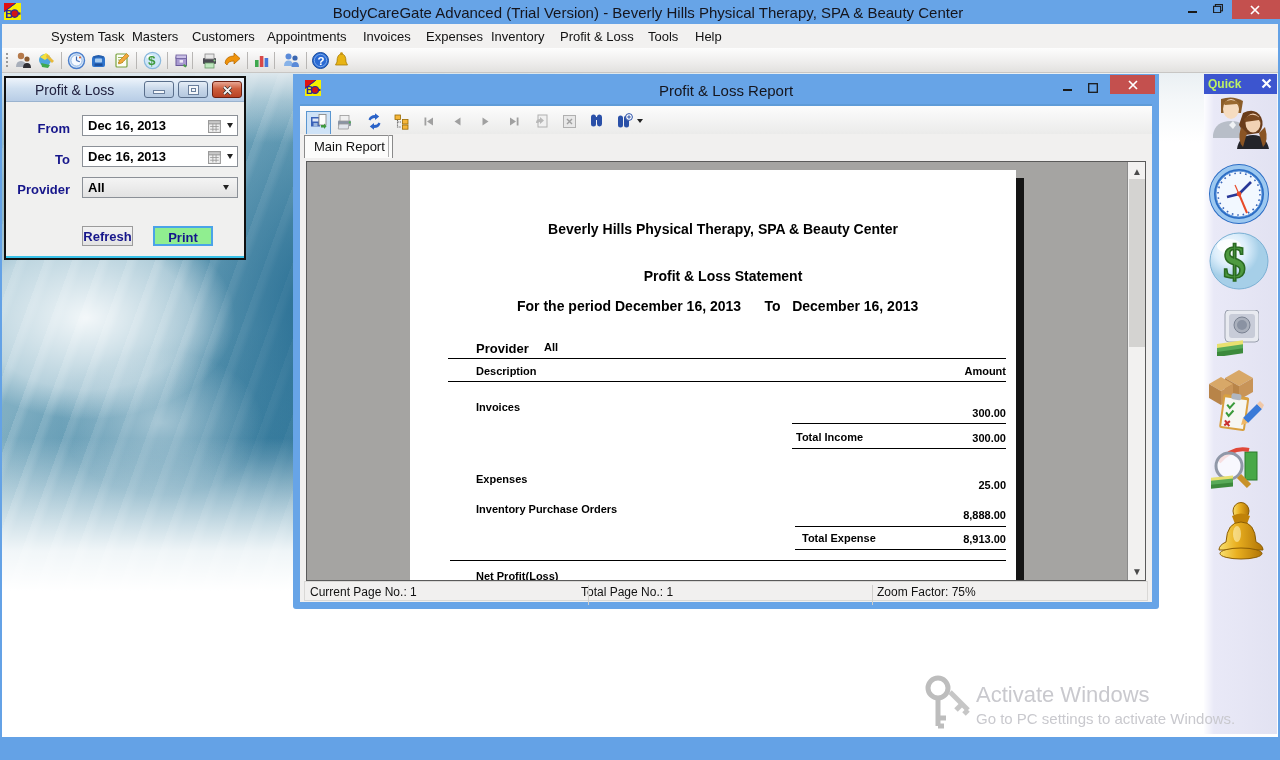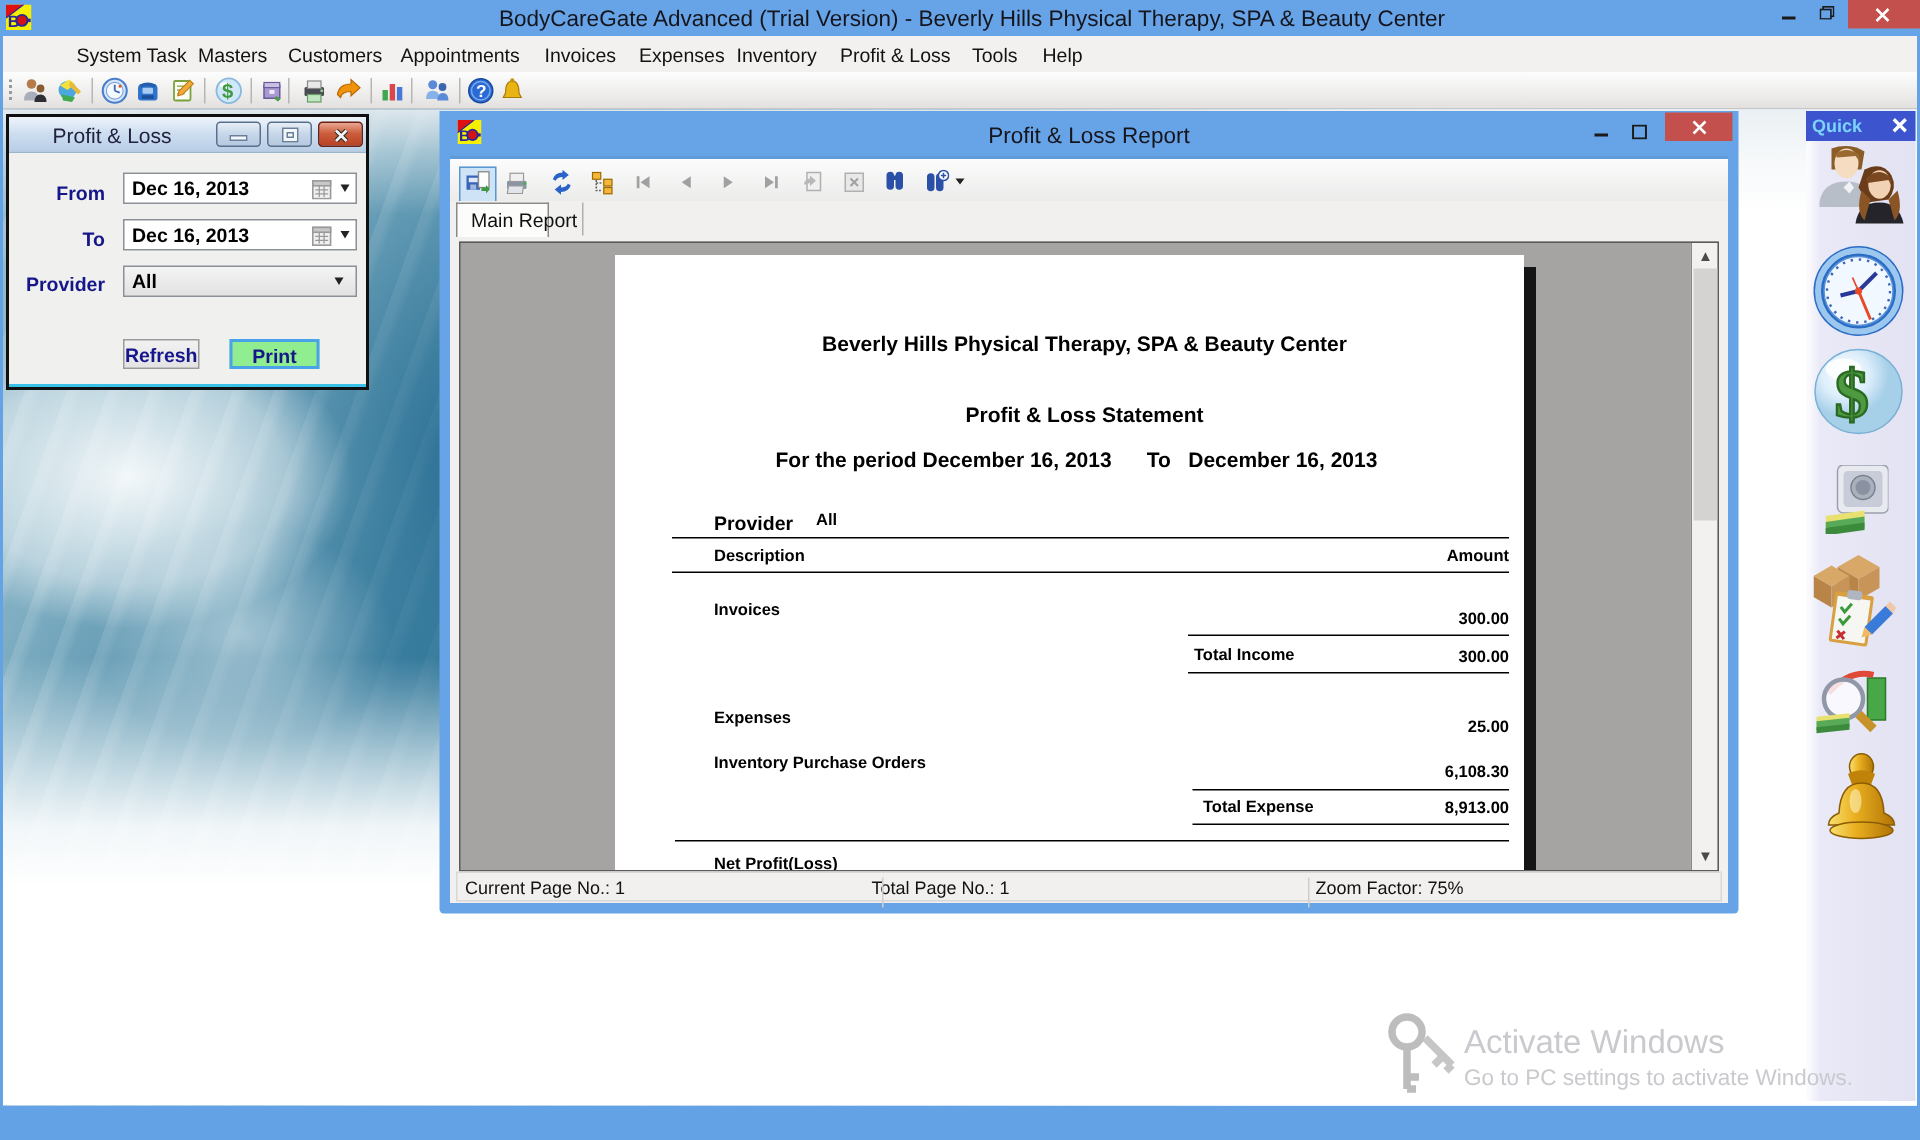--- a/index.html
+++ b/index.html
@@ -53,38 +53,38 @@
 .cal { position:absolute; right:15px; top:3px; width:14px; height:14px; }
 .dar3 { position:absolute; right:4px; top:7px; width:0; height:0; border:3.5px solid transparent; border-top:5px solid #222; }
 
 
 #rwin { position:absolute; left:291px; top:1px; width:866px; height:535px; background:#67a4e7; border-radius:0 0 3px 3px; }
 #rtitle { position:absolute; left:0; top:0; width:866px; height:30px; }
 #rtitle .t { position:absolute; left:0; top:8px; width:866px; text-align:center; font-size:15px; color:#15151d; }
 #rclient { position:absolute; left:7px; top:30px; width:852px; height:498px; background:#f1f0ef; }
 #rtoolbar { position:absolute; left:0; top:0; width:852px; height:30px; background:linear-gradient(#fcfcfc,#ebebea); border-top:2px solid #5e9bd8; }
 #rtabrow { position:absolute; left:0; top:30px; width:852px; height:24px; background:#f1f0ef; }
-#rtab { position:absolute; left:4px; top:1px; width:62px; height:23px; background:#fcfcfb; border:1px solid #8a8a8a; border-bottom:none; font-size:13px; color:#111; padding:3px 0 0 9px; white-space:nowrap; }
+#rtab { position:absolute; left:4px; top:1px; width:89px; height:23px; background:#fcfcfb; border:1px solid #8a8a8a; border-bottom:none; font-size:13px; color:#111; padding:3px 0 0 9px; white-space:nowrap; }
 #rview { position:absolute; left:6px; top:57px; width:840px; height:420px; background:#a5a4a2; border:1px solid #5a5a5a; overflow:hidden; }
 #rpage { position:absolute; left:103px; top:8px; width:606px; height:420px; background:#fff; }
 #rpageshadow { position:absolute; left:709px; top:16px; width:8px; height:412px; background:#151515; }
 #rscroll { position:absolute; right:0px; top:0; width:18px; height:418px; background:#f2f1f0; border-left:1px solid #8a8a8a; }
 #rthumb { position:absolute; left:1px; top:17px; width:16px; height:168px; background:#d4d3d1; }
 #rstatus { position:absolute; left:4px; top:477px; width:844px; height:20px; background:#f1f0ef; border:1px solid #d9d8d6; font-size:12px; color:#121212; }
 #rstatus div { position:absolute; top:3px; }
 .rsep { position:absolute; top:0; width:1px; height:20px; background:#cfcecc; }
 
 
 .rp { position:absolute; font-size:11px; color:#000; font-weight:bold; }
 .rline { position:absolute; height:1px; background:#000; }
 
 
 #quick { position:absolute; left:1202px; top:1px; width:73px; height:660px; background:linear-gradient(90deg,#fdfdff 0,#e9e9f7 10px,#e2e2f2 100%); }
 #quickhdr { position:absolute; left:0; top:0; width:73px; height:20px; background:#3c55cf; }
-#quickhdr .t { position:absolute; left:4px; top:3px; color:#7dd3fc; font-weight:bold; font-size:12px; }
+#quickhdr .t { position:absolute; left:4px; top:3px; color:#bef264; font-weight:bold; font-size:12px; }
 
 
 #statusbar { position:absolute; left:2px; top:737px; width:1276px; height:20px; background:#f2f1f0; border-top:1px solid #e3e2e0; font-size:12px; color:#15157e; }
 #statusbar div { position:absolute; top:3px; }
 
 
 #wmark { position:absolute; left:918px; top:601px; color:#c9c9ce; }
 #wmark .l1 { font-size:22px; position:absolute; left:56px; top:8px; width:300px; }
 #wmark .l2 { font-size:15px; position:absolute; left:56px; top:36px; width:330px; }
 </style>
@@ -346,21 +346,21 @@
             <div class="rline" style="left:38px;top:211px;width:558px"></div>
             <div class="rp" style="left:66px;top:231px">Invoices</div>
             <div class="rp" style="left:396px;top:237px;width:200px;text-align:right">300.00</div>
             <div class="rline" style="left:382px;top:253px;width:214px"></div>
             <div class="rp" style="left:386px;top:261px">Total Income</div>
             <div class="rp" style="left:396px;top:262px;width:200px;text-align:right">300.00</div>
             <div class="rline" style="left:382px;top:278px;width:214px"></div>
             <div class="rp" style="left:66px;top:303px">Expenses</div>
             <div class="rp" style="left:396px;top:309px;width:200px;text-align:right">25.00</div>
             <div class="rp" style="left:66px;top:333px">Inventory&nbsp;Purchase Orders</div>
-            <div class="rp" style="left:396px;top:339px;width:200px;text-align:right">6,108.30</div>
+            <div class="rp" style="left:396px;top:339px;width:200px;text-align:right">8,888.00</div>
             <div class="rline" style="left:385px;top:356px;width:211px"></div>
             <div class="rp" style="left:392px;top:362px">Total Expense</div>
             <div class="rp" style="left:396px;top:363px;width:200px;text-align:right">8,913.00</div>
             <div class="rline" style="left:385px;top:379px;width:211px"></div>
             <div class="rline" style="left:40px;top:390px;width:556px"></div>
             <div class="rp" style="left:66px;top:400px">Net Profit(Loss)</div>
           </div>
           <div id="rpageshadow"></div>
           <div id="rscroll">
             <div class="abs" style="left:4px;top:4px;color:#4a4a4a;font-size:10px">▲</div>

